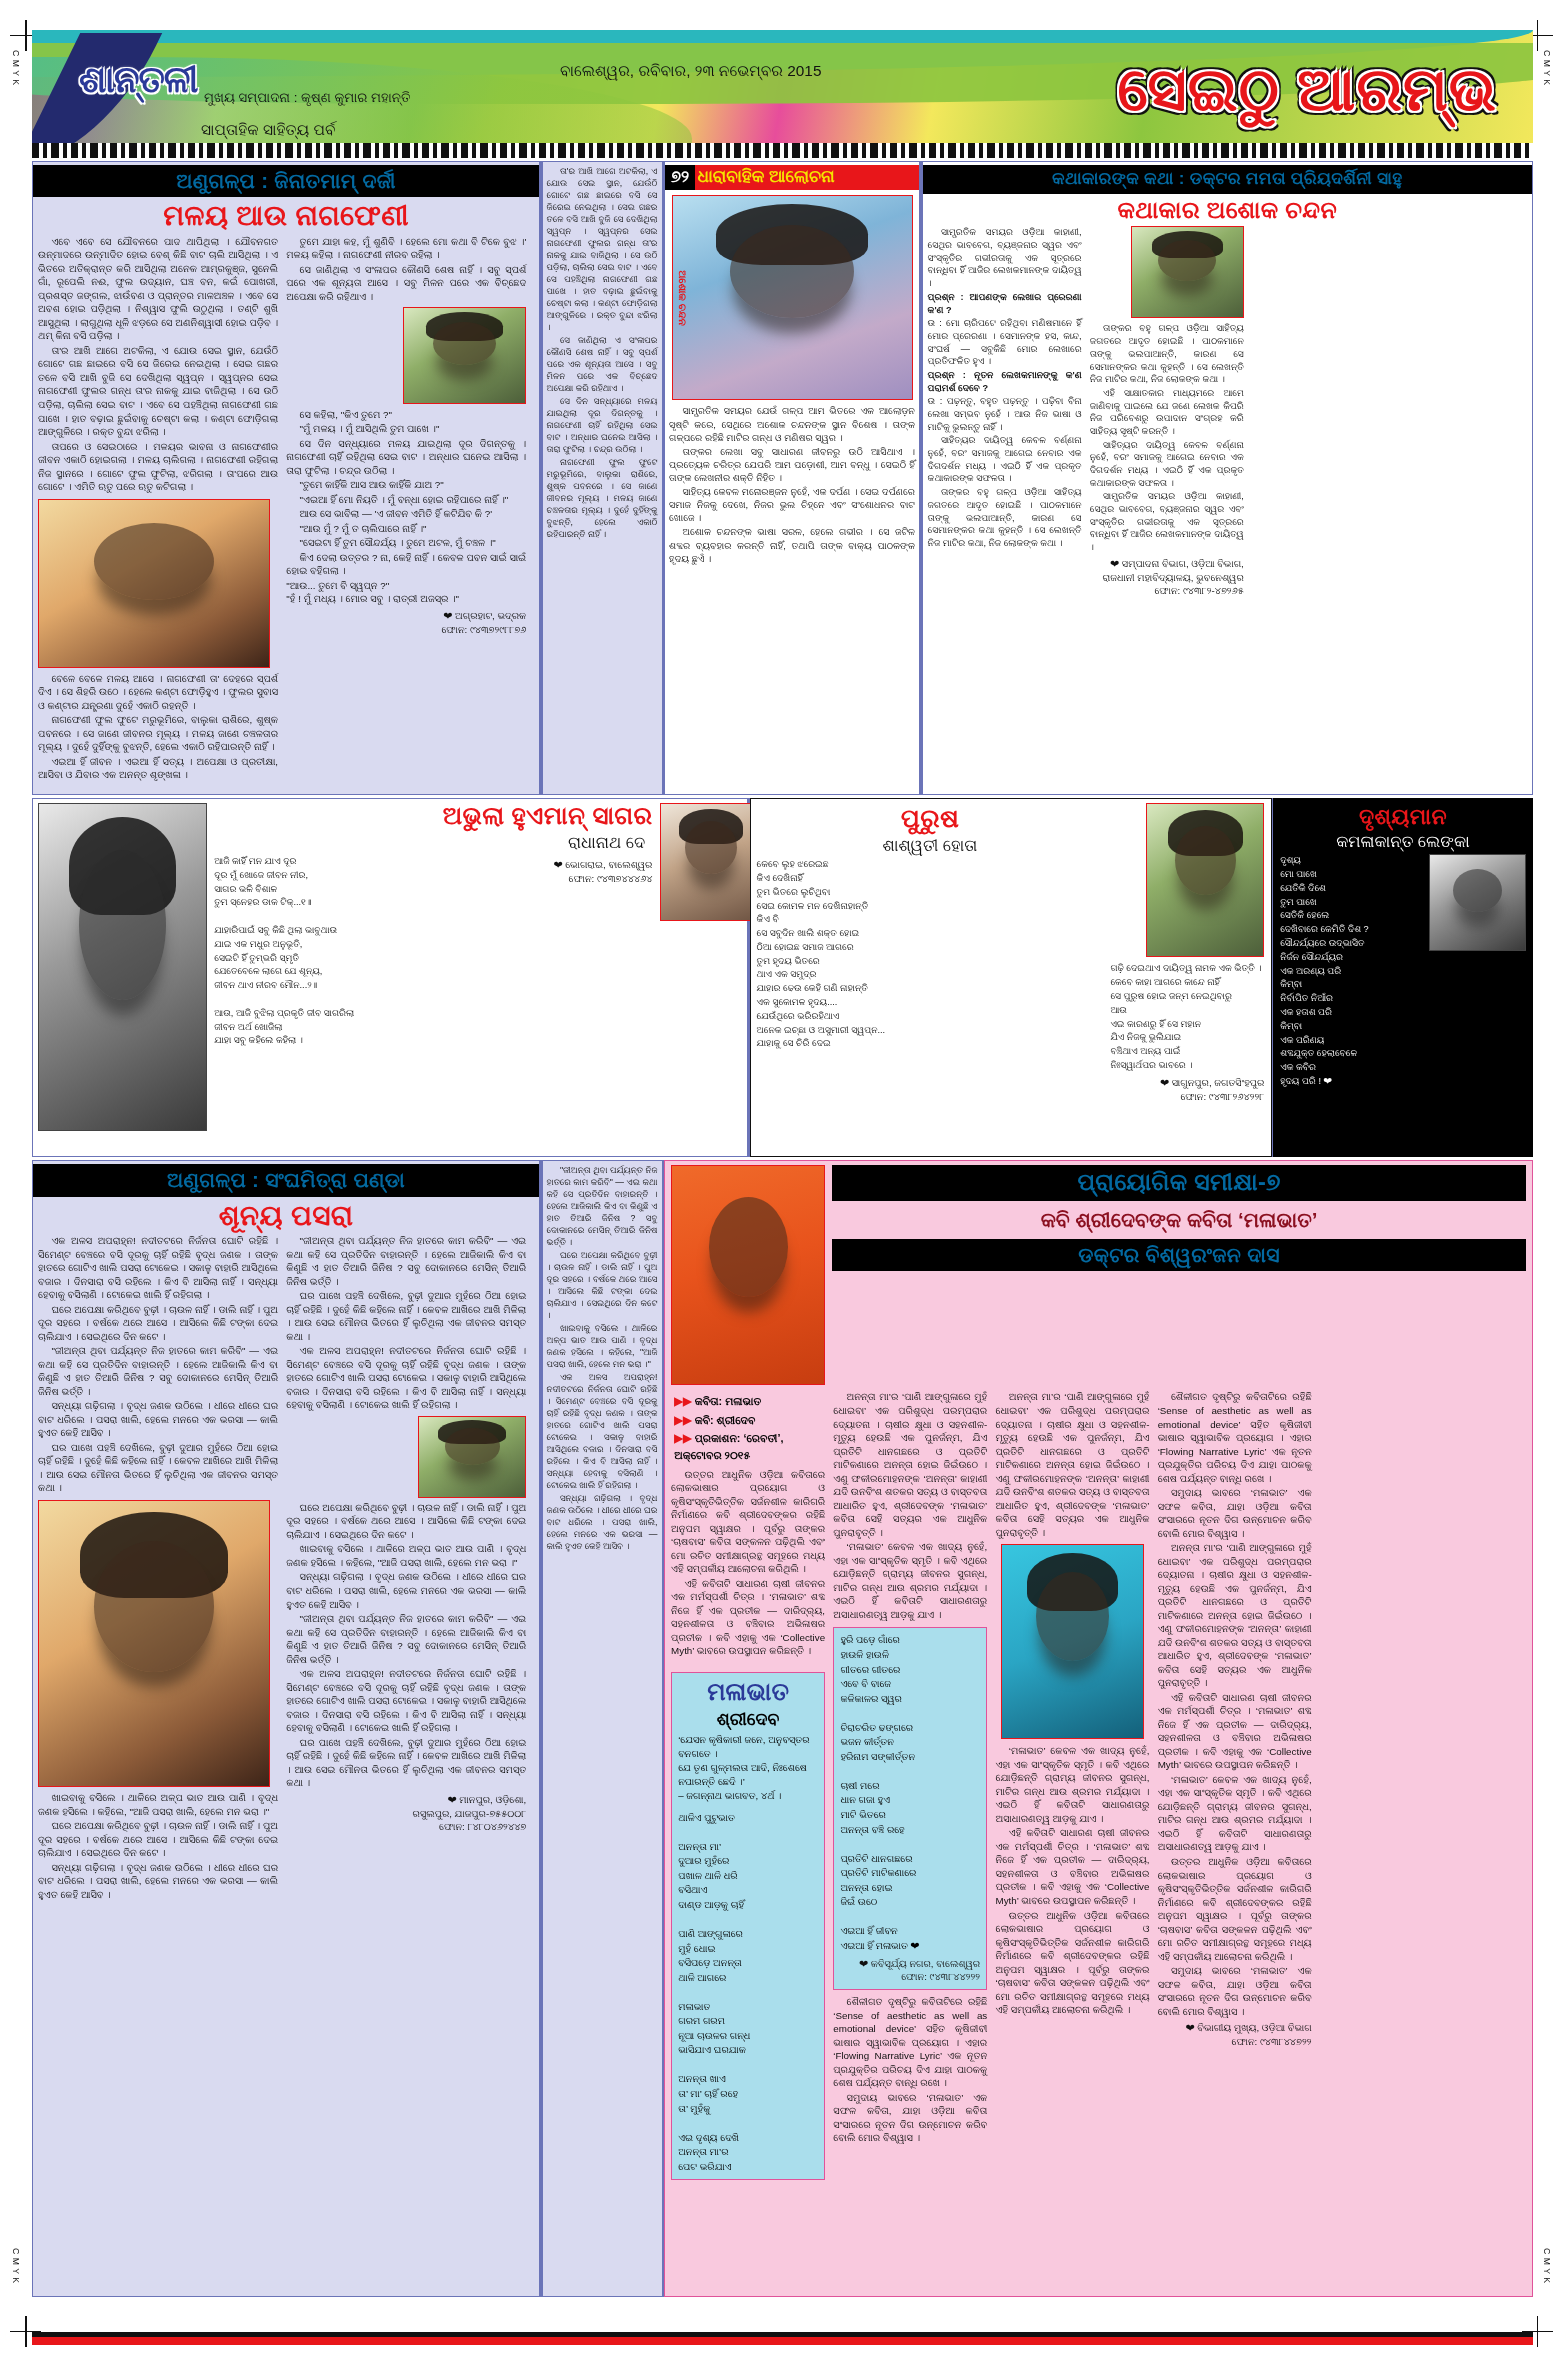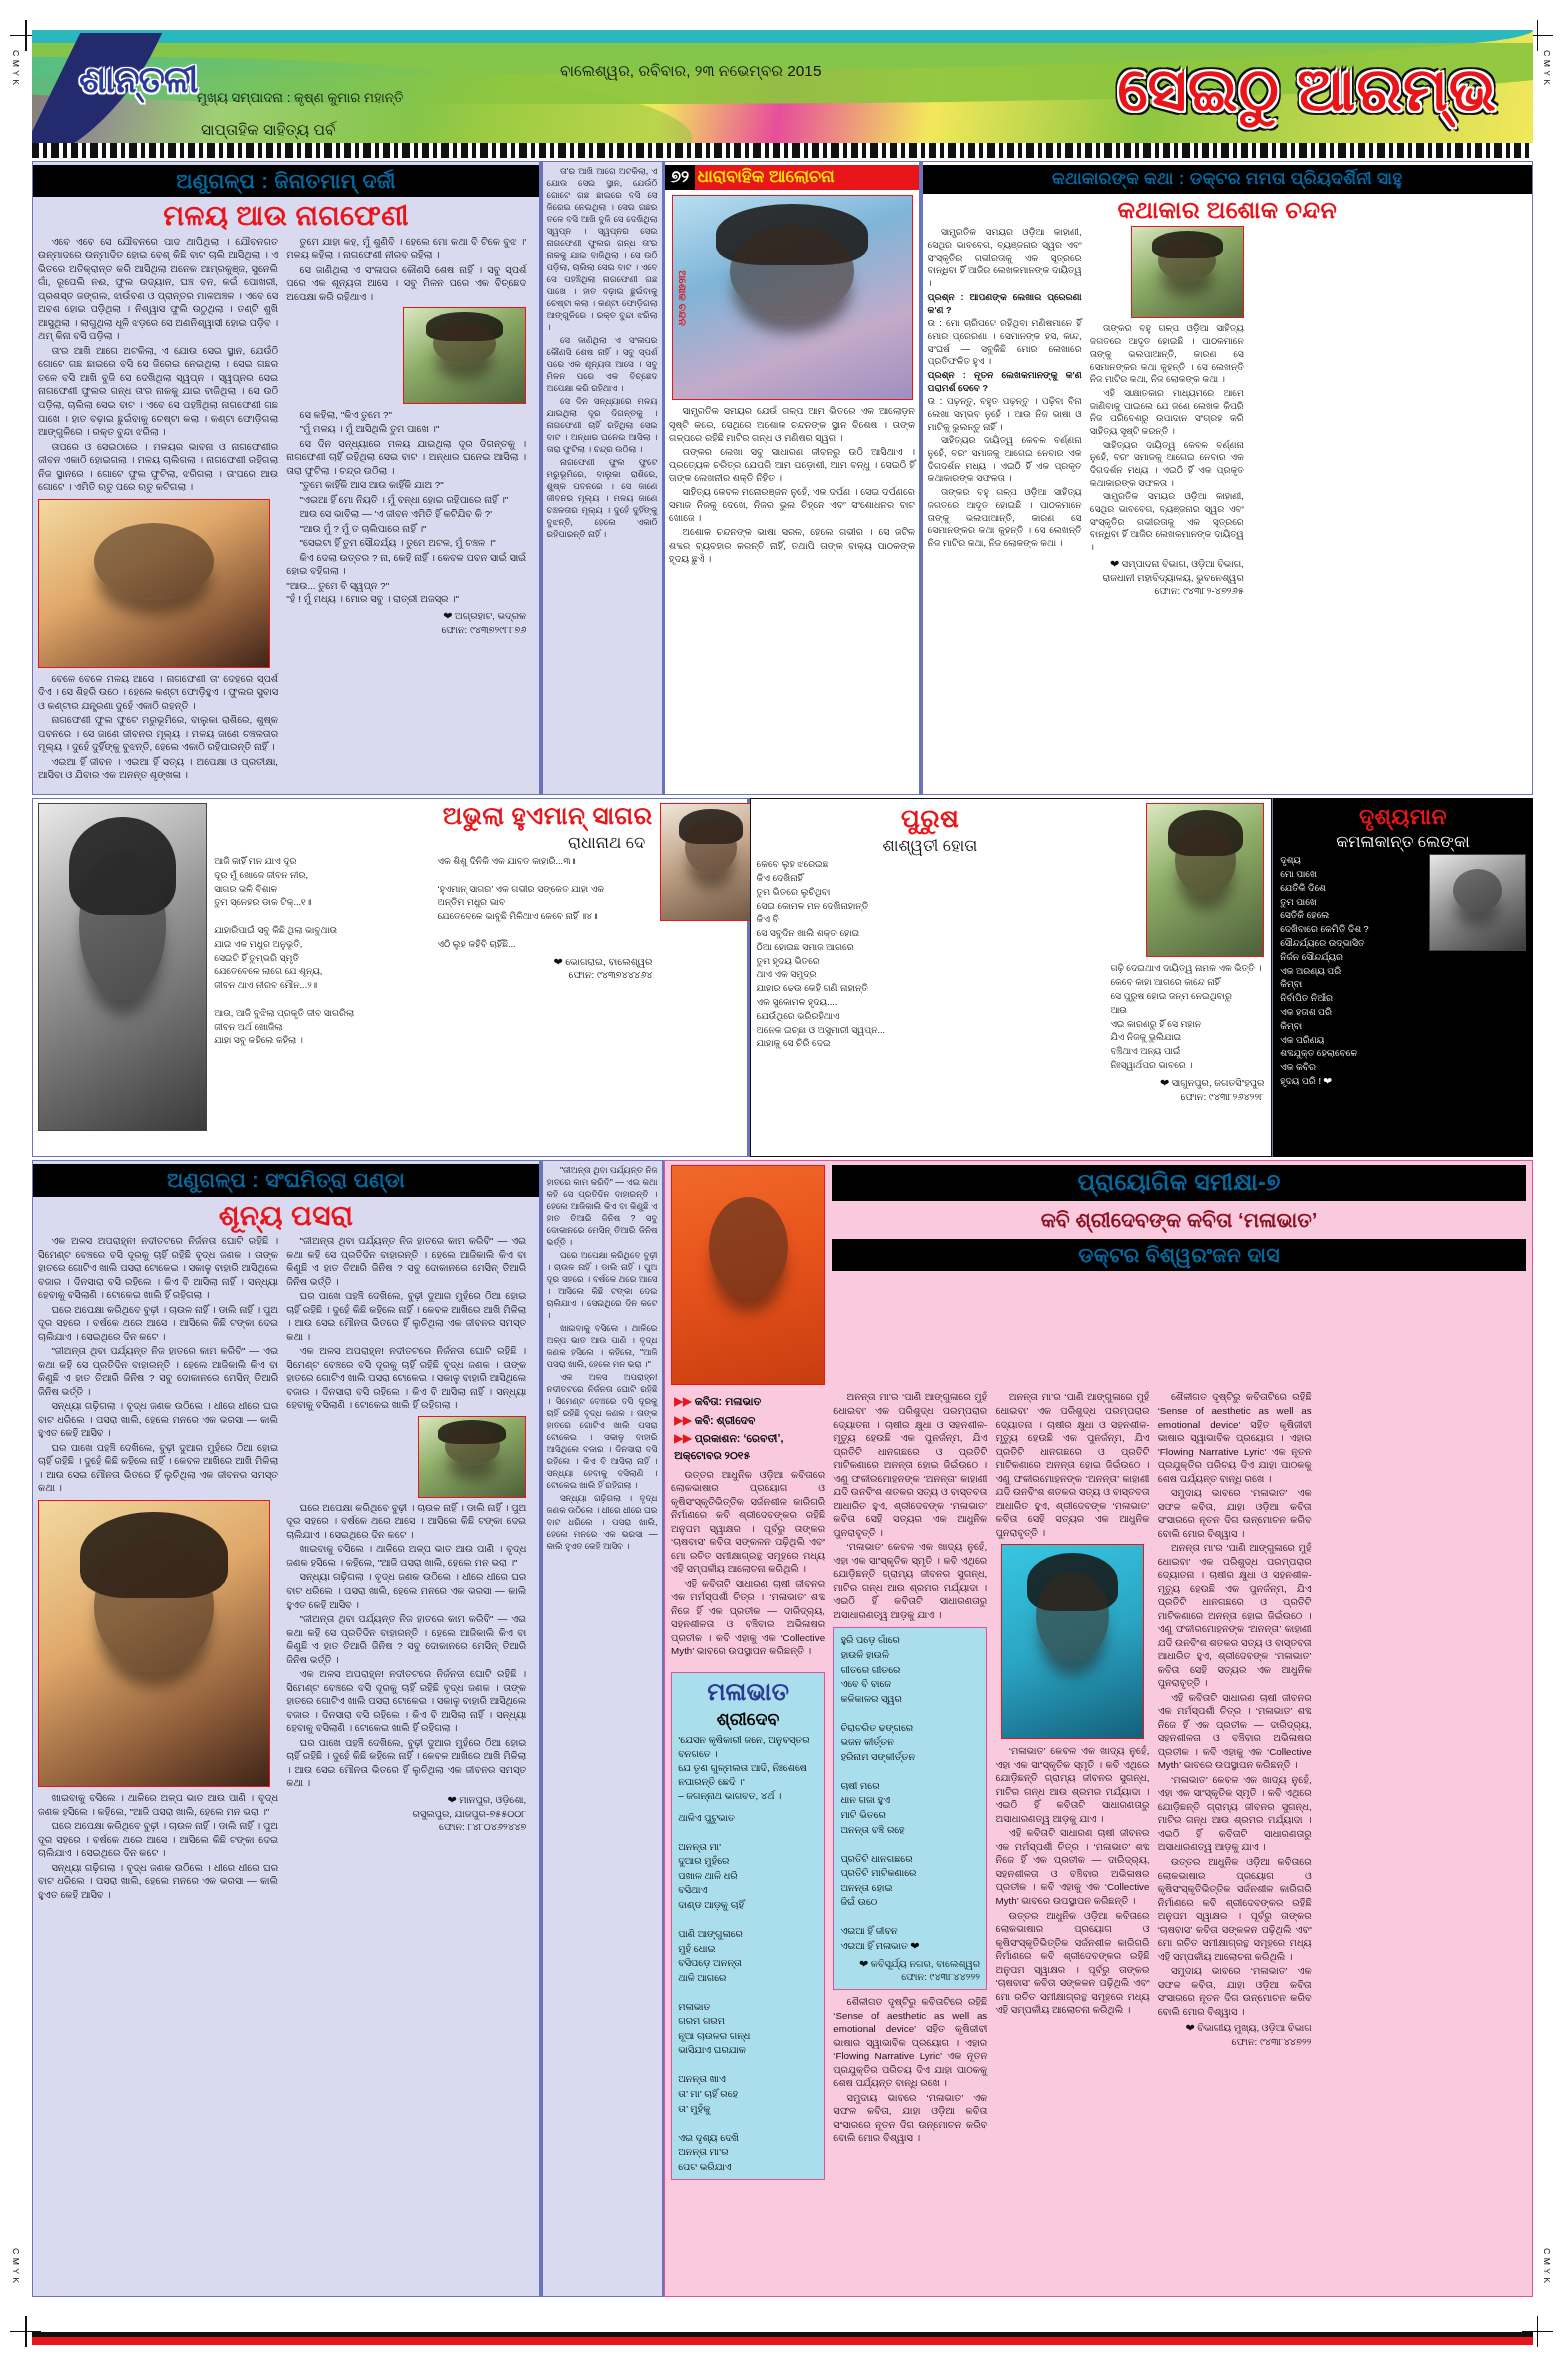--- a/index.html
+++ b/index.html
@@ -54,21 +54,21 @@
   }
   .mh-bottomwave2 { position:absolute; left:0; bottom:7.2px; width:100%; height:7.2px; background:#fff; opacity:.6; }
 
   .mh-logo {
     position:absolute; left:47px; top:29px;
     font-size:37px; font-weight:bold; color:#2b3a99;
     text-shadow: -1.5px -1.5px 0 #fff, 1.5px -1.5px 0 #fff, -1.5px 1.5px 0 #fff, 1.5px 1.5px 0 #fff,
                  0 0 3.1px #fff;
     letter-spacing:-1px;
   }
-  .mh-editor { position:absolute; left:165px; top:60px; font-size:13.3px; color:#111; white-space:nowrap; }
+  .mh-editor { position:absolute; left:172px; top:60px; font-size:13.3px; color:#111; white-space:nowrap; }
   .mh-tagline { position:absolute; left:169px; top:91px; font-size:15.4px; color:#111; white-space:nowrap; }
   .mh-dateline { position:absolute; left:528px; top:32px; font-size:15.4px; color:#111; white-space:nowrap; }
   .mh-title {
     position:absolute; right:36px; top:24.6px;
     font-size:60px; font-weight:bold; color:#e8161a; letter-spacing:1px;
     text-shadow:-2px -2px 0 #fff, 2px -2px 0 #fff, -2px 2px 0 #fff, 2px 2px 0 #fff,
                 -3.6px -3.6px 0 #111, 3.6px -3.6px 0 #111, -3.6px 3.6px 0 #111, 3.6px 3.6px 0 #111;
     white-space:nowrap;
   }
 
@@ -295,27 +295,20 @@
 ଯାହାରିପାଇଁ ସବୁ କିଛି ଥିଲା ଭାବୁଥାଉ
 ଯାଇ ଏକ ମଧୁର ଅନୁଭୂତି,
 ସେଇଟି ହିଁ ତୁମ୍ଭରି ସ୍ମୃତି
 ଯେତେବେଳେ ଲାଗେ ଯେ ଶୂନ୍ୟ,
 ଜୀବନ ଥାଏ ନୀରବ ମୌନ...୨॥
 
 ଆଉ, ଆଜି ବୁଝିଲା ପ୍ରକୃତି ଜୀବ ସାଗରିଲା
 ଜୀବନ ଅର୍ଥ ଖୋଜିଲା
 ଯାହା ସବୁ କହିଲେ କହିଲା ।</div>
             <div style="width:215px;">
-              <div class="poemline" style="white-space:pre-line;font-size:9.2px;">ଏକ ଶିଶୁ ଦିନିକି ଏକ ଯାବତ କାହାରି...୩॥
-
-‘ହୁଏମାନ୍ ସାଗର’ ଏକ ଗଭୀର ସଙ୍କେତ ଯାହା ଏକ
-ଅନ୍ତିମ ମଧୁର ଭାବ
-ଯେତେବେଳେ ଭାବୁଛି ମିଳିଥାଏ କେବେ ନାହିଁ ॥୪॥
-
-ଏଠି ଲୁହ କହିବି ଚାହିଁଛି...</div>
               <div class="credit" style="white-space:pre-line;">❤ ଭୋଗରାଇ, ବାଲେଶ୍ୱର
 ଫୋନ: ୯୪୩୭୪୪୪୬୪</div>
             </div>
           </div>
         </div>
         <div class="photo ph-d ph-face ph-hair" style="width:102px;height:118px;flex:0 0 102px;align-self:flex-start;"></div>
       </div>
     </div>
 
     <div class="vline"></div>

